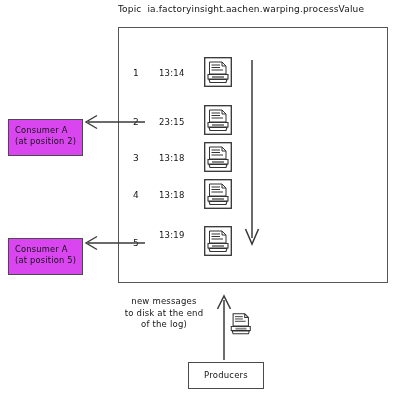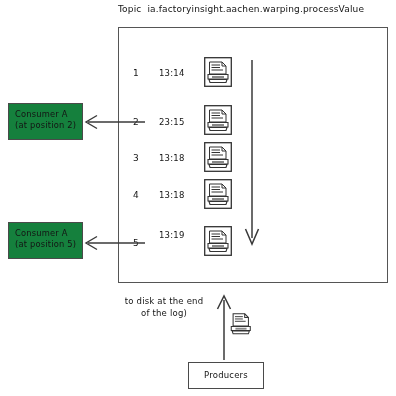--- a/index.html
+++ b/index.html
@@ -57,22 +57,23 @@
     position:absolute;
     width:28px;height:30px;
   }
   .doc-icon svg{display:block;}
 
   
   .consumer-box{
     position:absolute;
     border:1.3px solid #4a4a4a;
     box-sizing:border-box;
-    background:#15803d;
+    background:#d946ef;
     padding:5px 5px 4px 6px;
+    margin-top:16px;
   }
   .consumer-box .line{display:block;font-size:8.3px;line-height:11px;white-space:pre;}
 
   
   #producers-box{
     position:absolute;left:188px;top:362px;
     width:76px;height:27px;
     border:1.3px solid #4a4a4a;
     box-sizing:border-box;
     background:#fff;
@@ -191,20 +192,21 @@
     <span class="hand line">Consumer A</span>
     <span class="hand line">(at position 5)</span>
   </div>
 
   <div id="producers-box">
     <span class="hand">Producers</span>
   </div>
 
 
   <div id="write-note">
+    <div class="hand" style="text-align:center;">new messages</div>
     <div class="hand" style="text-align:center;">to disk at the end</div>
     <div class="hand" style="text-align:center;">of the log)</div>
   </div>
 
   <div class="doc-icon" style="left:228px;top:311px;width:26px;height:28px;">
     <svg viewBox="0 0 28 30" width="26" height="28">
       <path d="M5.5 3 L18 3 L22 7 L22 16 L5.5 16 Z" fill="#fff" stroke="#333" stroke-width="1.1"></path>
       <path d="M18 3 L18 7 L22 7" fill="none" stroke="#333" stroke-width="1.1"></path>
       <line x1="7.5" y1="6" x2="16" y2="6" stroke="#333" stroke-width="1"></line>
       <line x1="7.5" y1="8.5" x2="16" y2="8.5" stroke="#333" stroke-width="1"></line>

